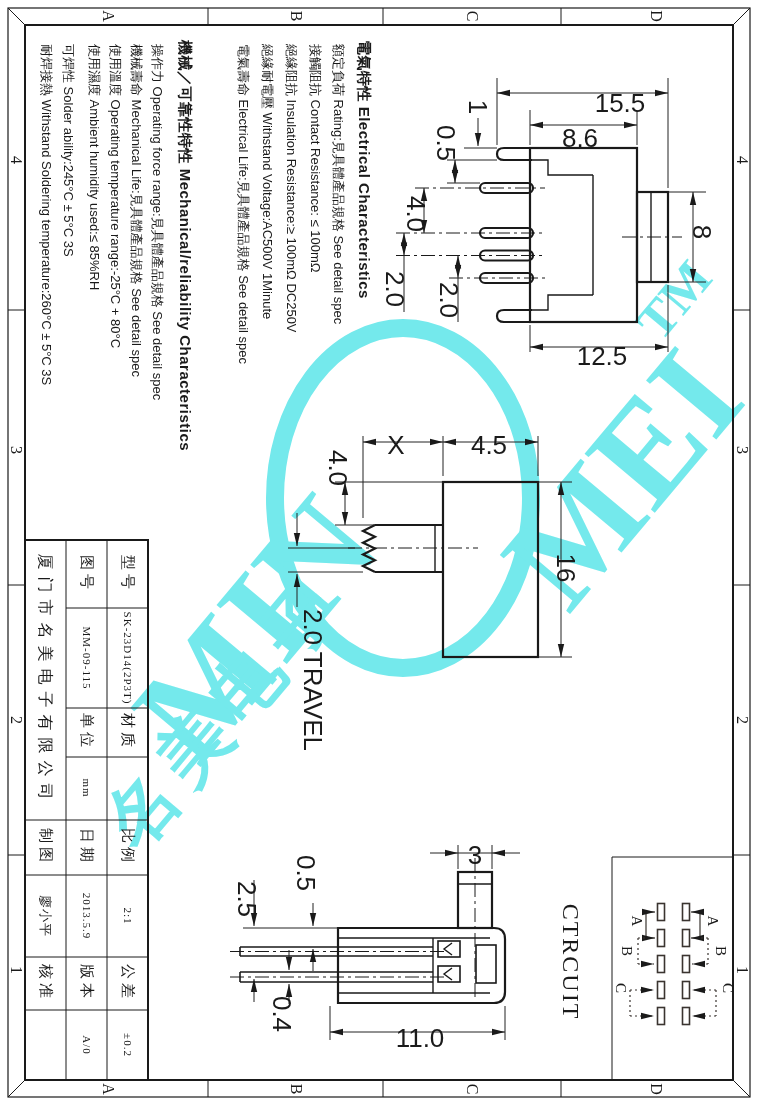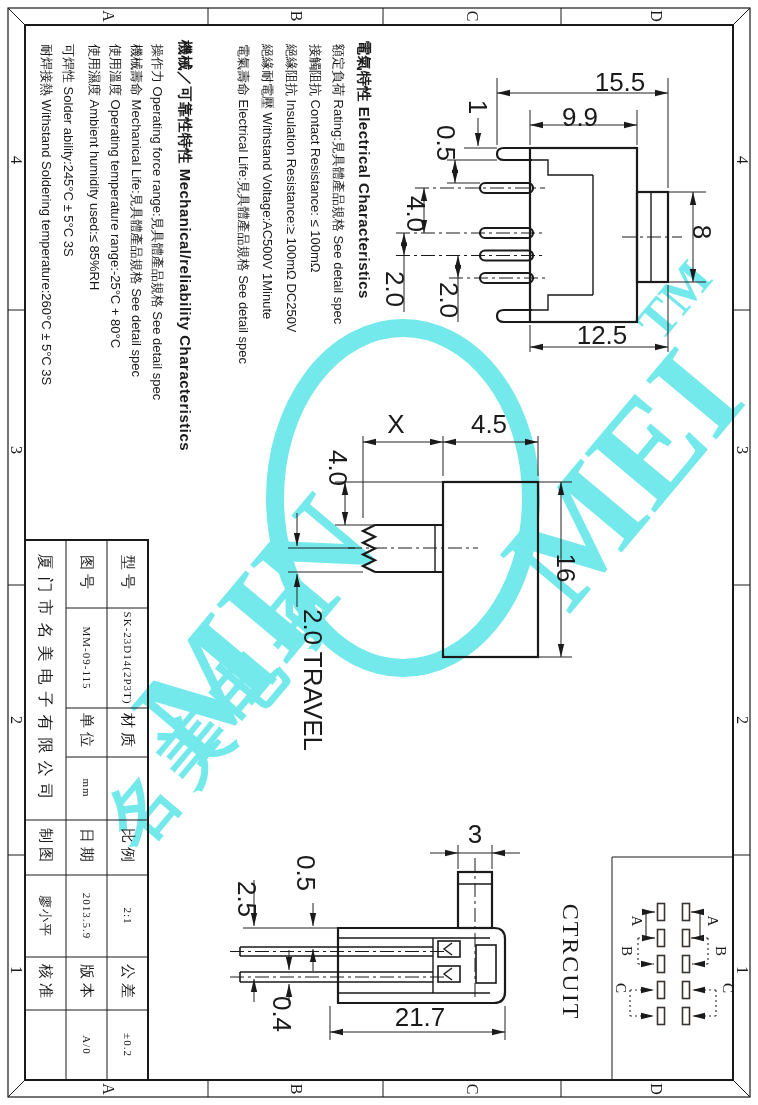--- a/index.html
+++ b/index.html
@@ -2,21 +2,21 @@
 <html><head>
 <meta charset="utf-8">
 <style>
   html,body{margin:0;padding:0;background:#e8e8e8;}
   #sheet{position:relative;width:758px;height:1105px;background:#ffffff;overflow:hidden;
          font-family:"Liberation Sans",sans-serif;color:#1a1a1a;}
   svg{position:absolute;left:0;top:0;}
   .lay{position:absolute;left:0;top:0;width:758px;height:1105px;}
   .t{position:absolute;white-space:nowrap;color:#1a1a1a;line-height:1;}
   .rot{transform-origin:0 0;transform:rotate(90deg) translate(-50%,-50%);}
-  .upr{transform:translate(-50%,-50%);}
+  .upr{transform:translate(-50%,-50%);margin-top:21px;}
   .rotTL{transform-origin:0 0;transform:rotate(90deg);}
   .dim{font-size:26px;font-family:"Liberation Sans",sans-serif;}
   .zone{font-size:16px;font-family:"Liberation Serif",serif;}
   .noteh{font-size:15px;font-weight:bold;font-family:"Liberation Sans",sans-serif;letter-spacing:.5px;}
   .note{font-size:13px;font-family:"Liberation Sans",sans-serif;}
   .tlab{font-size:15px;font-family:"Liberation Serif",serif;letter-spacing:4px;}
   .tval{font-size:11px;font-family:"Liberation Serif",serif;letter-spacing:1px;}
   .tco{font-size:16px;font-family:"Liberation Serif",serif;letter-spacing:7px;}
   .cir{font-size:15px;font-family:"Liberation Serif",serif;}
   .cirt{font-size:24px;font-family:"Liberation Serif",serif;letter-spacing:2px;}
@@ -246,40 +246,40 @@
   <div class="t rot tlab" style="left:86px;top:847px">日期</div>
   <div class="t rot tval" style="left:86px;top:916px">2013.5.9</div>
   <div class="t rot tlab" style="left:86px;top:983px">版本</div>
   <div class="t rot tval" style="left:86px;top:1045px">A/0</div>
   <div class="t rot tlab" style="left:45px;top:847px">制图</div>
   <div class="t rot tval" style="left:45px;top:916px;font-size:13px">廖小平</div>
   <div class="t rot tlab" style="left:45px;top:983px">核准</div>
   <div class="t rot tval" style="left:45px;top:1045px"></div>
 
   <div class="t upr dim" style="left:620px;top:82px">15.5</div>
-  <div class="t upr dim" style="left:580px;top:117px">9.9</div>
+  <div class="t upr dim" style="left:580px;top:117px">8.6</div>
   <div class="t rot dim" style="left:478px;top:107px">1</div>
   <div class="t rot dim" style="left:446px;top:143px">0.5</div>
   <div class="t rot dim" style="left:416px;top:214px">4.0</div>
   <div class="t rot dim" style="left:395px;top:289px">2.0</div>
   <div class="t rot dim" style="left:449px;top:300px">2.0</div>
   <div class="t rot dim" style="left:702px;top:232px">8</div>
   <div class="t upr dim" style="left:602px;top:335px">12.5</div>
 
   <div class="t upr dim" style="left:396px;top:424px">X</div>
   <div class="t upr dim" style="left:489px;top:424px">4.5</div>
   <div class="t rot dim" style="left:338px;top:468px">4.0</div>
   <div class="t rot dim" style="left:566px;top:568px">16</div>
   <div class="t rot dim" style="left:313px;top:680px">2.0 TRAVEL</div>
 
   <div class="t upr dim" style="left:475px;top:834px">3</div>
   <div class="t rot dim" style="left:306px;top:873px">0.5</div>
   <div class="t rot dim" style="left:247px;top:899px">2.5</div>
   <div class="t rot dim" style="left:282px;top:1014px">0.4</div>
-  <div class="t upr dim" style="left:420px;top:1017px">21.7</div>
+  <div class="t upr dim" style="left:420px;top:1017px">11.0</div>
 
   <div class="t rot cirt" style="left:571px;top:962px">CTRCUIT</div>
   <div class="t rot cir" style="left:636px;top:921px">A</div>
   <div class="t rot cir" style="left:626px;top:951px">B</div>
   <div class="t rot cir" style="left:620px;top:988px">C</div>
   <div class="t rot cir" style="left:712px;top:921px">A</div>
   <div class="t rot cir" style="left:720px;top:951px">B</div>
   <div class="t rot cir" style="left:727px;top:988px">C</div>
 
 </div>

